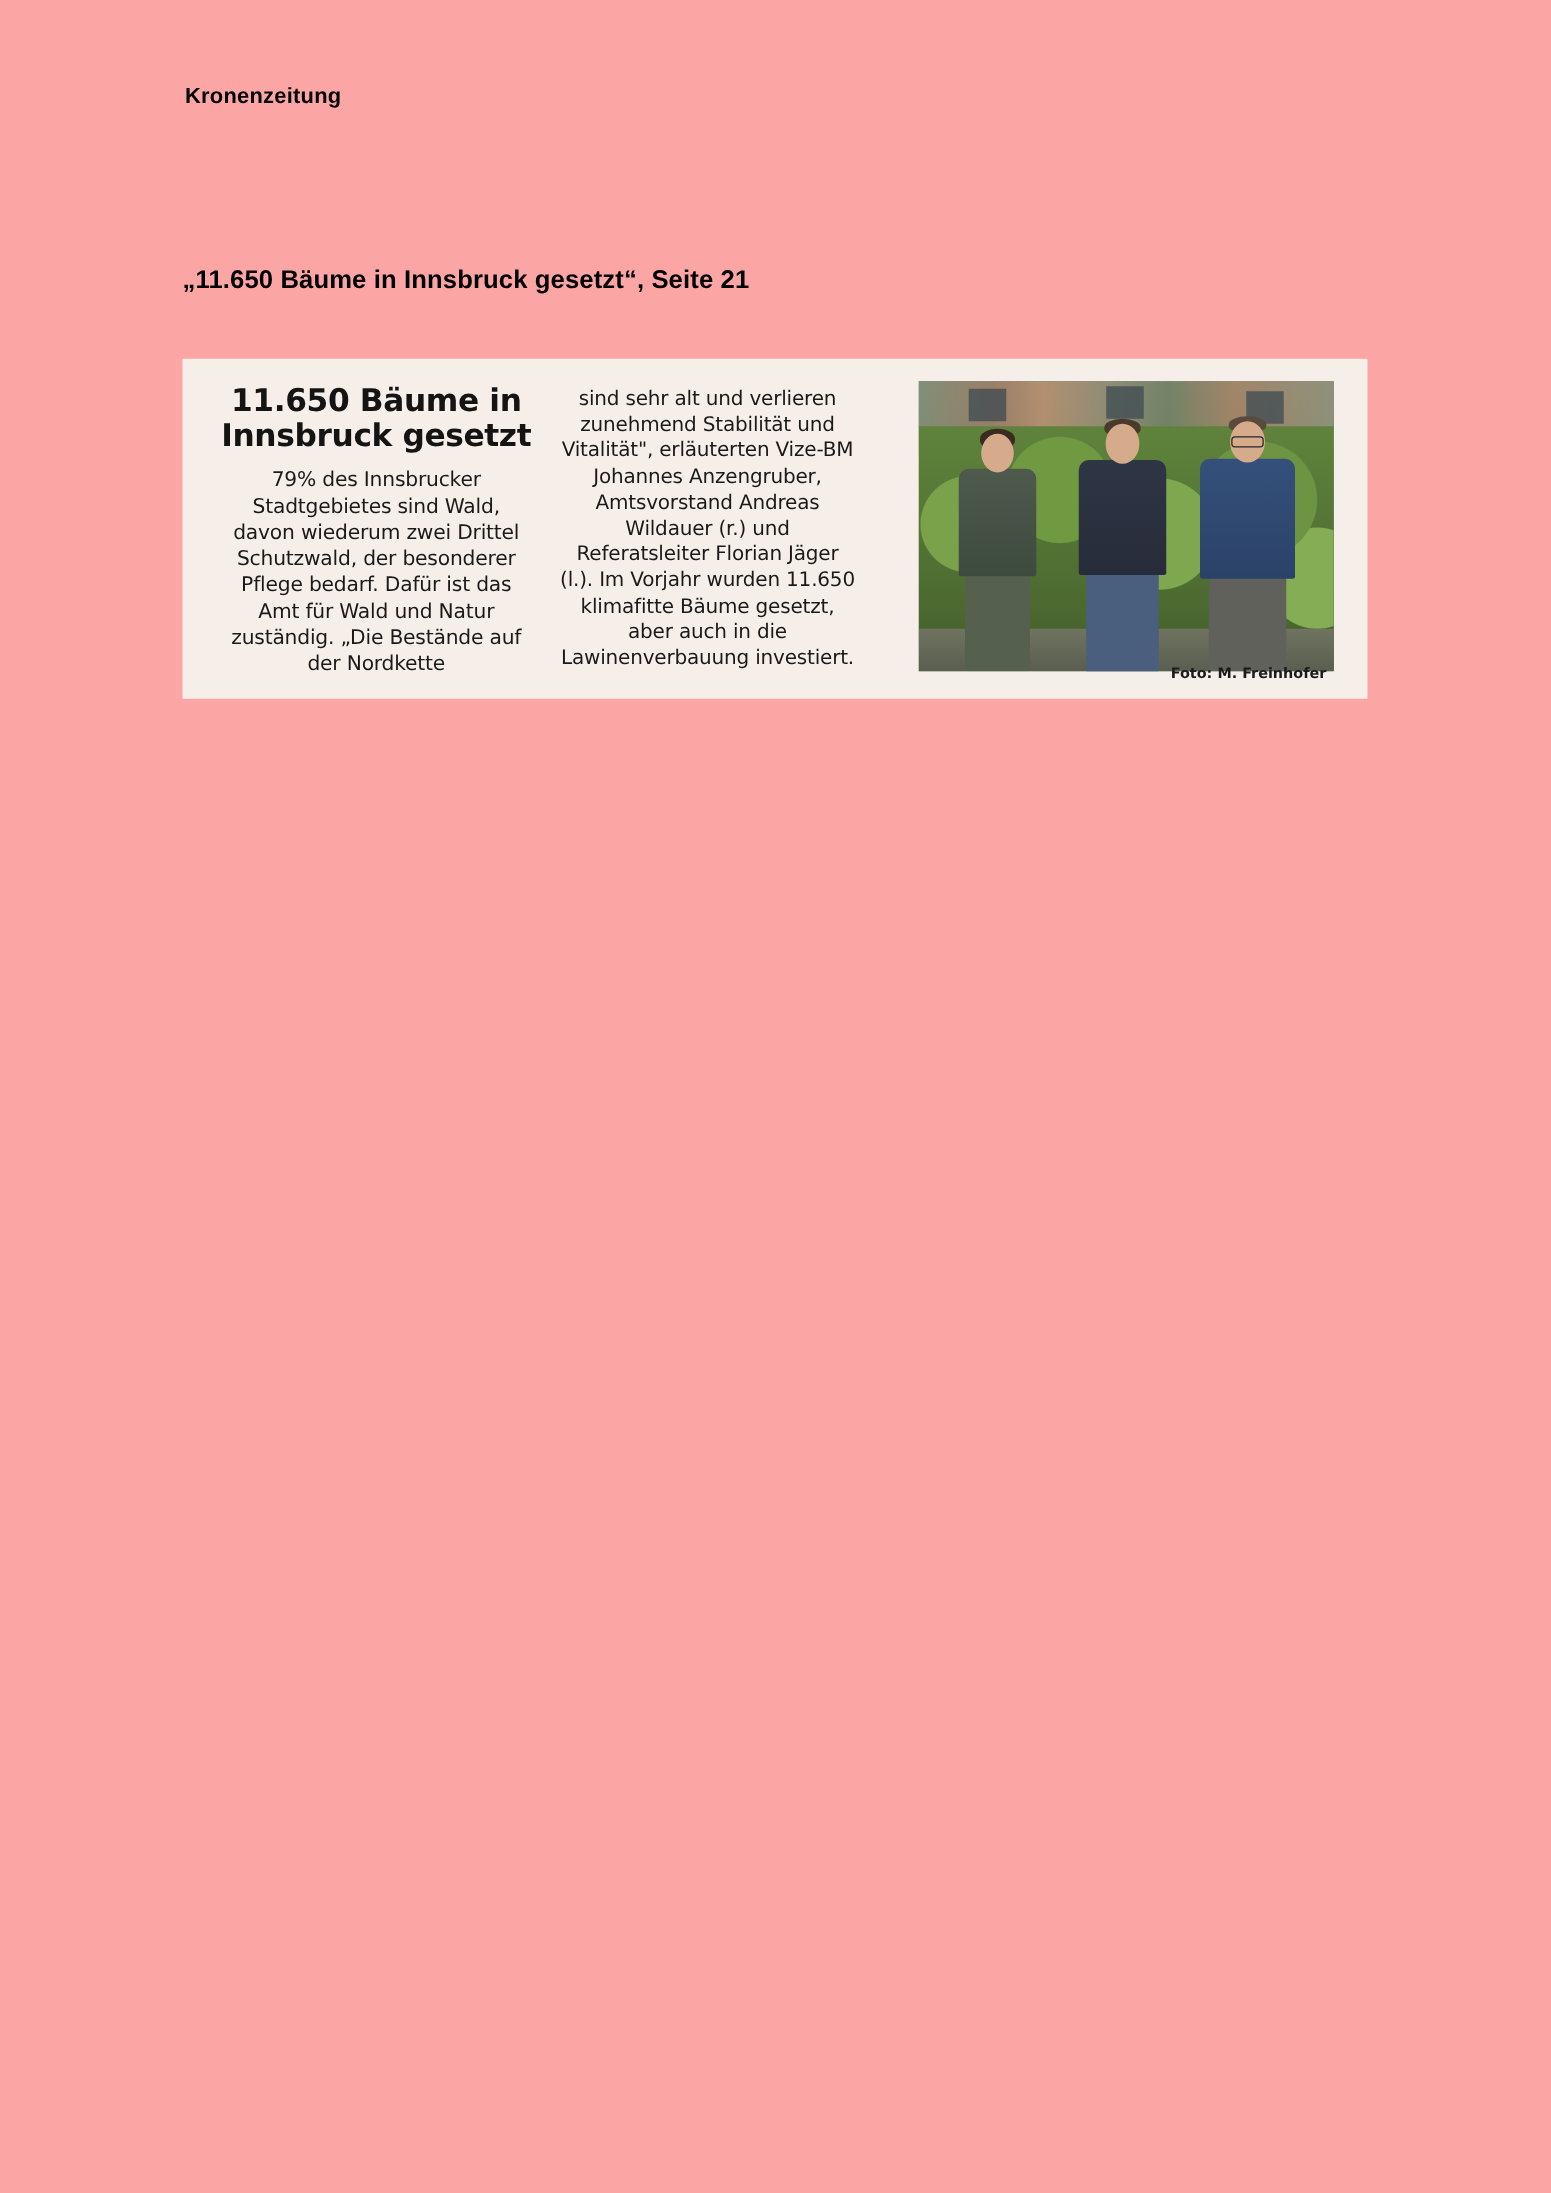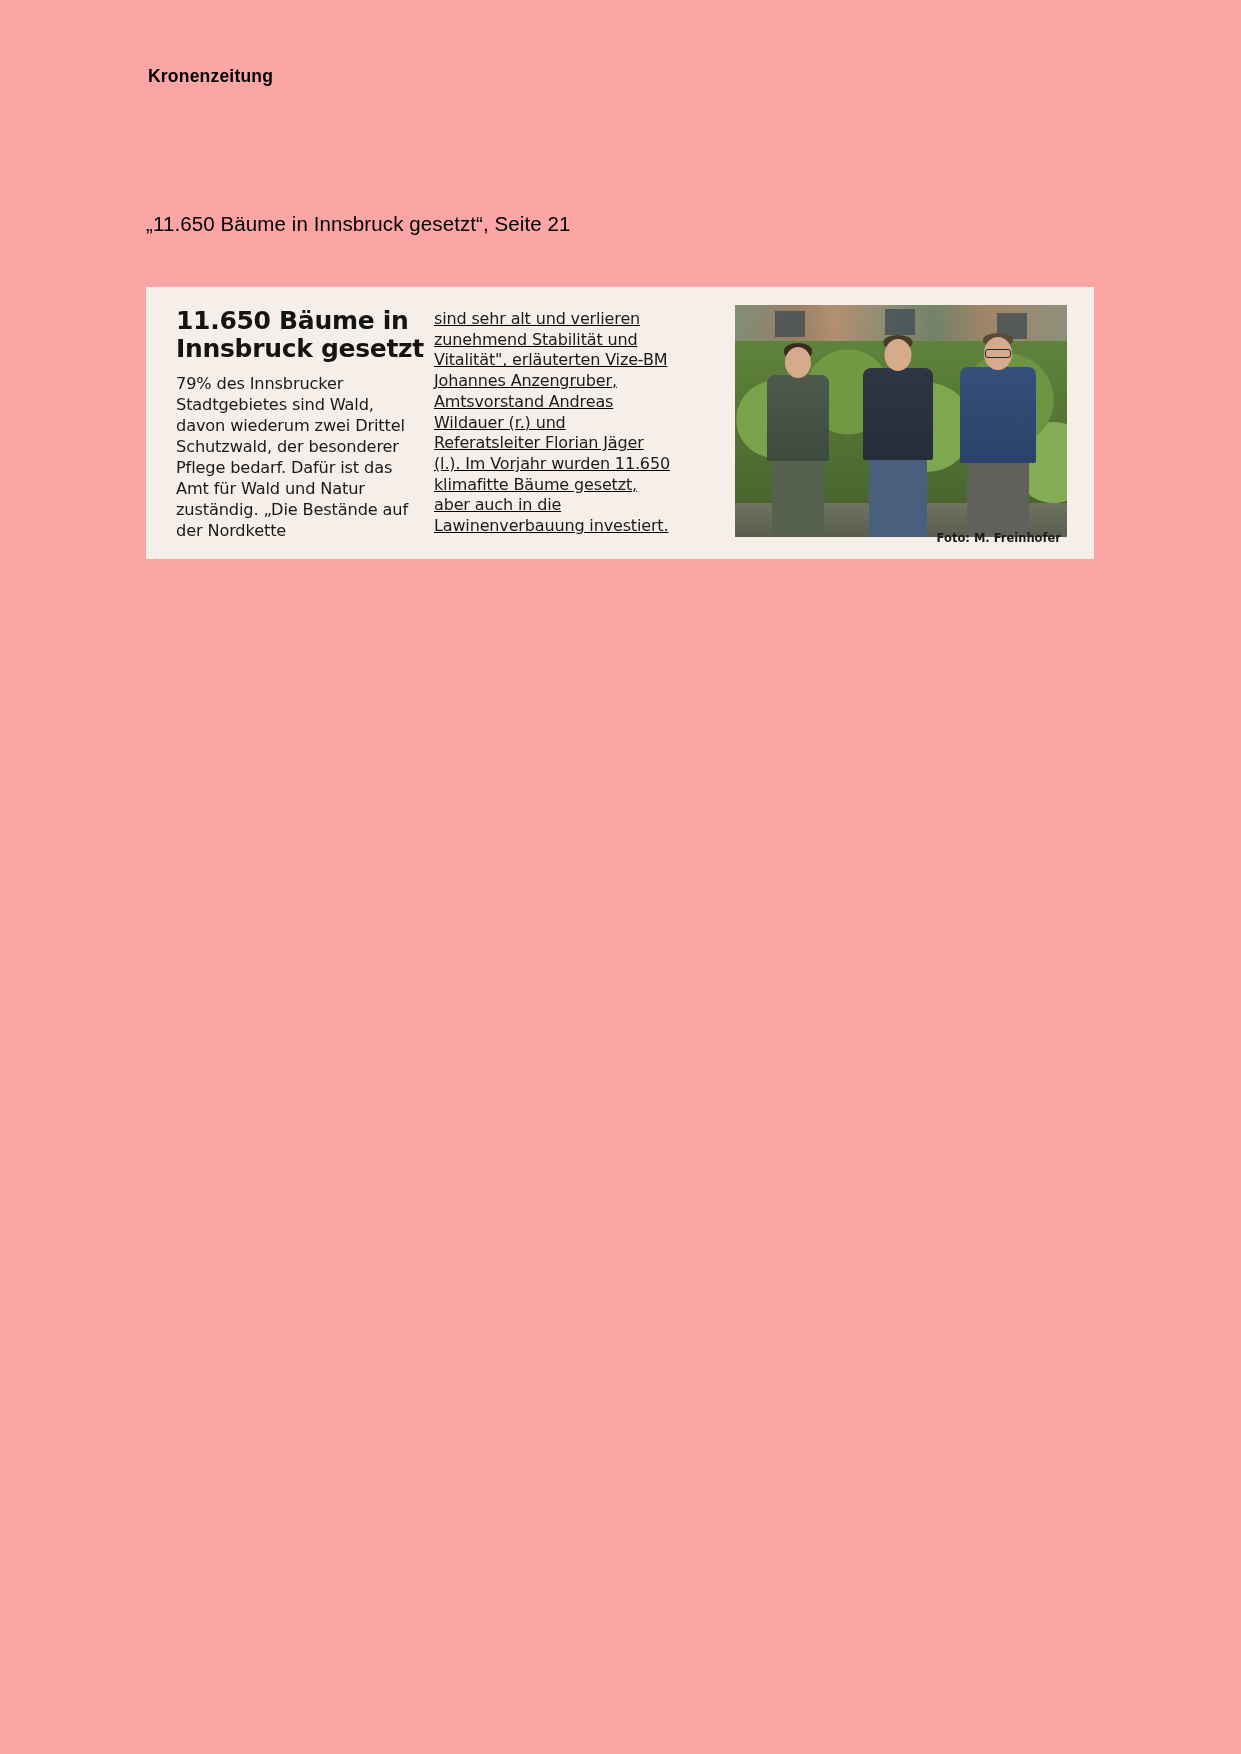--- a/index.html
+++ b/index.html
@@ -27,49 +27,49 @@
     font-size: 17.5px;
     font-weight: bold;
     letter-spacing: 0.2px;
     color: #000;
   }
   .article-title {
     position: absolute;
     left: 146px;
     top: 212px;
     font-size: 20.5px;
-    font-weight: normal;
+    font-weight: bold;
     letter-spacing: 0.1px;
     color: #000;
   }
   
   .clipping {
     position: absolute;
     left: 146px;
     top: 287px;
     width: 948px;
     height: 272px;
     background: #f6efe9;
     box-sizing: border-box;
     overflow: hidden;
+    text-align: center;
   }
   .clip-col {
     position: absolute;
     box-sizing: border-box;
   }
   .col-left {
     left: 30px;
     top: 20px;
     width: 250px;
   }
   .col-right {
-    left: 288px;
+    left: 300px;
     top: 22px;
     width: 240px;
-    text-decoration: underline;
   }
   .headline {
     font-family: "DejaVu Sans", sans-serif;
     font-weight: bold;
     font-size: 25px;
     line-height: 1.12;
     letter-spacing: -0.3px;
     color: #141414;
     margin: 0 0 10px 0;
     white-space: pre-line;

